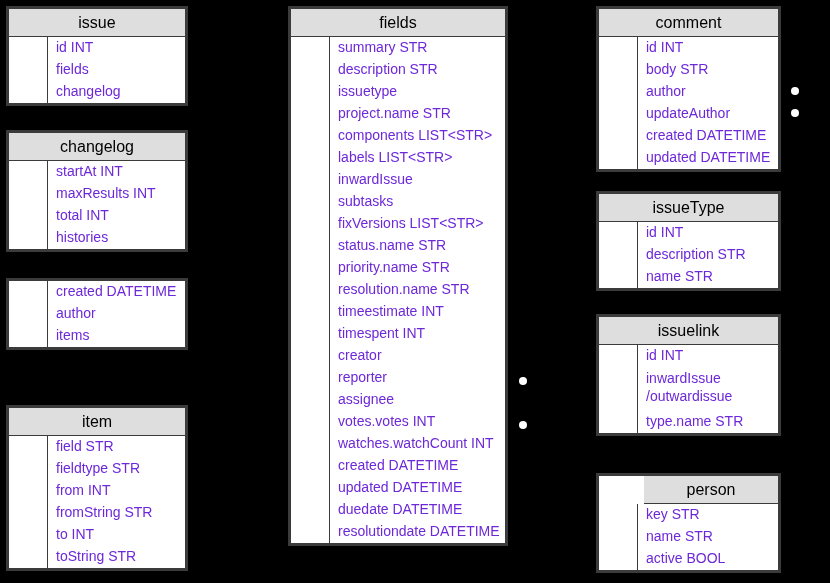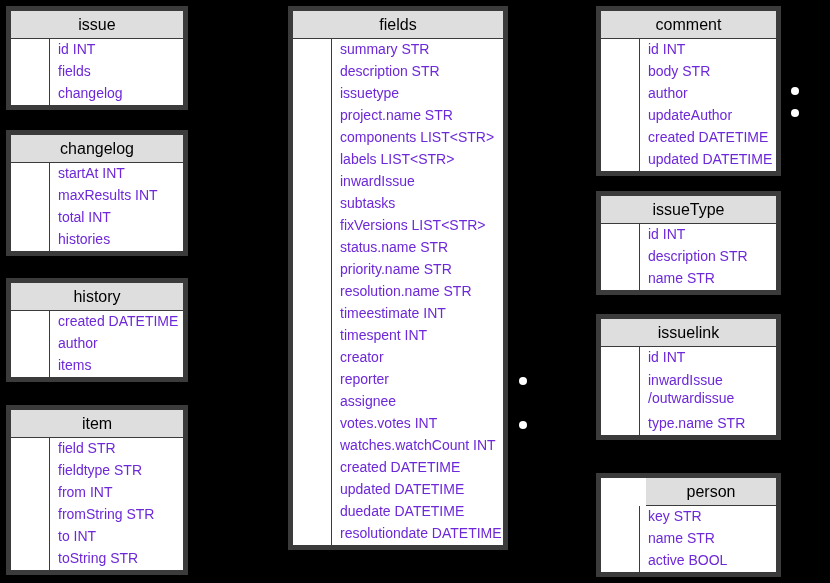--- a/index.html
+++ b/index.html
@@ -11,21 +11,21 @@
     position: relative;
     width: 830px;
     height: 583px;
     background: #000000;
     font-family: "Liberation Sans", sans-serif;
     overflow: hidden;
   }
   .entity {
     position: absolute;
     box-sizing: border-box;
-    border: 5px solid #3b82f6;
+    border: 3px solid #3b82f6;
     background: #ffffff;
   }
   .entity-header {
     box-sizing: border-box;
     height: 28px;
     line-height: 27px;
     text-align: center;
     background: #dedede;
     border-bottom: 1px solid #3b3b3b;
     font-size: 16px;
@@ -98,21 +98,20 @@
         <div class="gutter-col" style="border-right-color: rgb(59, 59, 59);"></div>
         <div class="attr-col">
           <div class="attr">startAt INT</div>
           <div class="attr">maxResults INT</div>
           <div class="attr">total INT</div>
           <div class="attr">histories</div>
         </div>
       </div>
     </div>
     <div class="entity" style="left: 6px; top: 278px; width: 182px; border-color: rgb(59, 59, 59);">
-      <div class="entity-header" style="background: rgb(222, 222, 222); border-bottom-color: rgb(59, 59, 59);">history</div>
       <div class="entity-body" style="background: rgb(255, 255, 255);">
         <div class="gutter-col" style="border-right-color: rgb(59, 59, 59);"></div>
         <div class="attr-col">
           <div class="attr">created DATETIME</div>
           <div class="attr">author</div>
           <div class="attr">items</div>
         </div>
       </div>
     </div>
     <div class="entity" style="left: 6px; top: 405px; width: 182px; border-color: rgb(59, 59, 59);">

